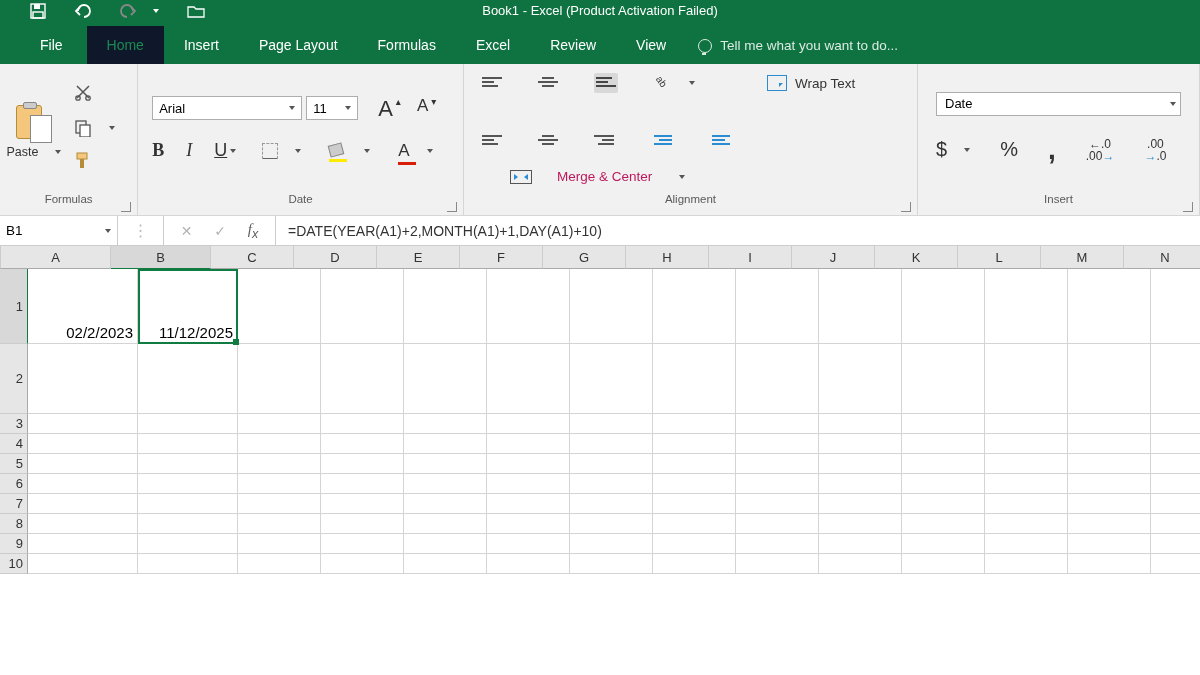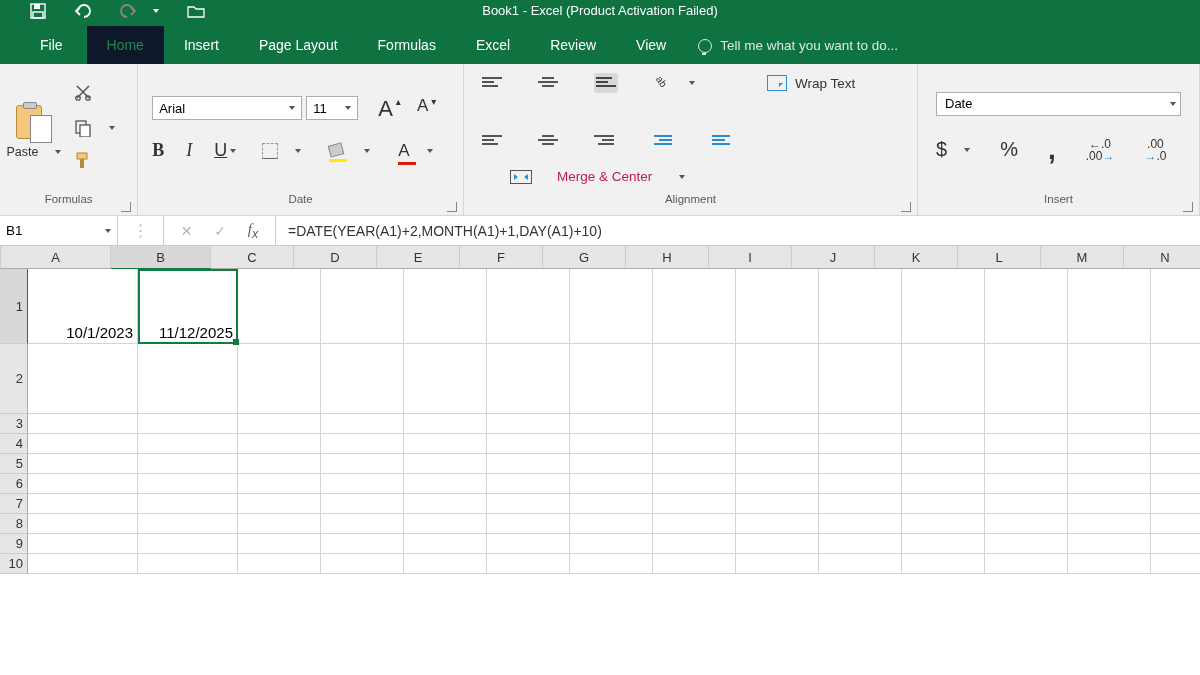--- a/index.html
+++ b/index.html
@@ -392,21 +392,21 @@
         <div class="rh std" data-row="5">5</div>
         <div class="rh std" data-row="6">6</div>
         <div class="rh std" data-row="7">7</div>
         <div class="rh std" data-row="8">8</div>
         <div class="rh std" data-row="9">9</div>
         <div class="rh std" data-row="10">10</div>
       </div>
     <div class="cells" id="cells">
       <div class="sel-outline"></div>
     <div class="row" data-row="1">
-          <div class="cell" data-col="A">10/1/2023</div>
+          <div class="cell" data-col="A">02/2/2023</div>
           <div class="cell" data-col="B">11/12/2025</div>
           <div class="cell std" data-col="C"></div>
           <div class="cell std" data-col="D"></div>
           <div class="cell std" data-col="E"></div>
           <div class="cell std" data-col="F"></div>
           <div class="cell std" data-col="G"></div>
           <div class="cell std" data-col="H"></div>
           <div class="cell std" data-col="I"></div>
           <div class="cell std" data-col="J"></div>
           <div class="cell std" data-col="K"></div>

